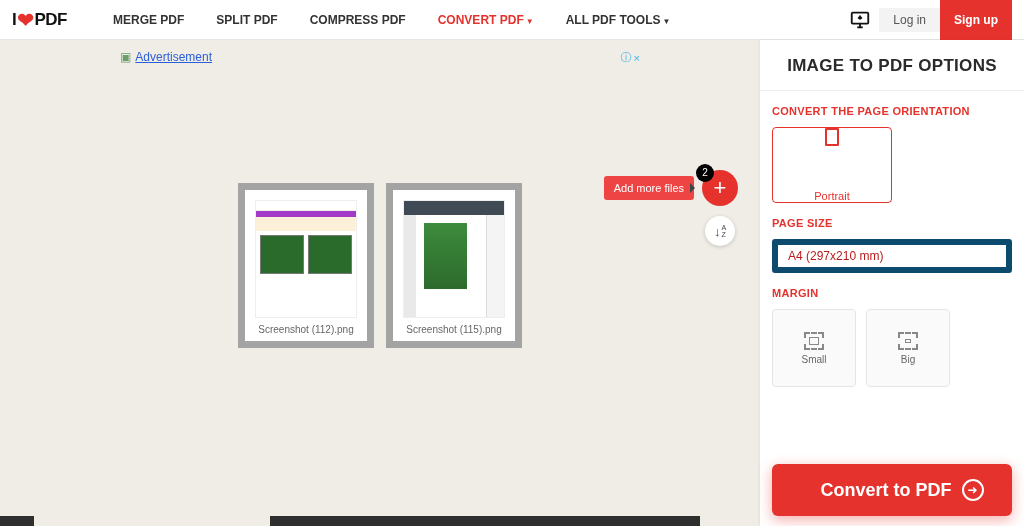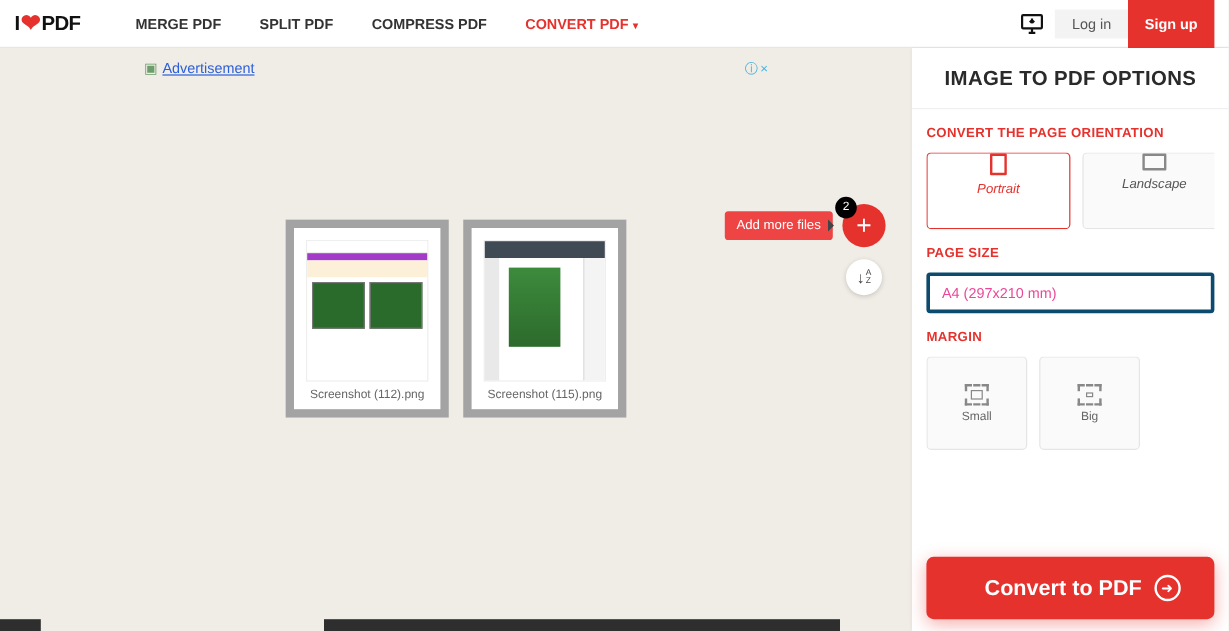--- a/index.html
+++ b/index.html
@@ -56,29 +56,29 @@
   .sort-btn .arrow { font-size:13px; margin-right:1px; }
   .sort-btn .az { font-size:7px; line-height:7px; display:flex; flex-direction:column; }
   
   
   .side { width: 264px; background: #fff; box-shadow: -1px 0 3px rgba(0,0,0,.05); display:flex; flex-direction:column; position:relative; }
   .side-title { font-size: 17px; font-weight: 600; color:#2a2a2a; text-align:center; padding: 16px 0 14px 0; letter-spacing:.3px; border-bottom:1px solid #f0f0f0; }
   .side-content { flex:1; overflow:auto; padding:0 0 10px 0; }
   .sect { padding: 14px 12px 0 12px; }
   .sect-label { font-size: 11px; color:#e5322d; font-weight:600; letter-spacing:.3px; margin-bottom:10px; }
   .orient-row { display:flex; gap:10px; overflow:hidden; }
-  .opt { flex:0 0 120px; height:64px; background:#fafafa; border:1px solid #e5e5e5; border-radius:4px; display:flex; flex-direction:column; align-items:center; justify-content:flex-start; gap:6px; cursor:pointer;font-style:italic; }
+  .opt { flex:0 0 120px; height:76px; background:#fafafa; border:1px solid #e5e5e5; border-radius:4px; display:flex; flex-direction:column; align-items:center; justify-content:space-between; gap:6px; cursor:pointer; }
   .opt.selected { border-color:#e5322d; background:#fff; }
   .opt .ico { display:flex; align-items:center; justify-content:center; color:#e5322d; }
   .opt .lab { font-size:11px; color:#555; }
   .opt.selected .lab { color:#e5322d; }
   .opt .ico-gray { color:#666; }
   .portrait-glyph { width:14px; height:18px; border:2px solid #e5322d; border-radius:1px; }
   .landscape-glyph { width:20px; height:14px; border:2px solid #888; border-radius:1px; }
-  .select { border:3px solid #0c4a6e; height:34px; width:100%; padding:0 10px; font-size:12px; color:#ec4899; display:flex; align-items:center; border-radius:3px; cursor:pointer; background:#fff; }
+  .select { border:6px solid #0c4a6e; height:34px; width:100%; padding:0 10px; font-size:12px; color:#b91c1c; display:flex; align-items:center; border-radius:3px; cursor:pointer; background:#fff; }
   .margin-row { display:flex; gap:10px; overflow:hidden; }
   .mopt { flex:0 0 84px; height:78px; background:#fafafa; border:1px solid #e5e5e5; border-radius:4px; display:flex; flex-direction:column; align-items:center; justify-content:center; gap:4px; cursor:pointer; }
   .mopt.selected { border-color:#e5322d; background:#fff; }
   .mopt .lab { font-size:10px; color:#666; text-align:center; }
   .mopt.selected .lab { color:#e5322d; }
   .mglyph { width:20px; height:18px; border:2px solid #e5322d; position:relative; }
   .mglyph .inner { position:absolute; inset:2px; background: repeating-linear-gradient(45deg,#e5322d,#e5322d 1px,transparent 1px,transparent 3px); opacity:.5; }
   .mglyph-s { width:20px; height:18px; border:2px dashed #888; position:relative; }
   .mglyph-s .inner { position:absolute; inset:3px; border:1px solid #888; }
   .mglyph-b { width:20px; height:18px; border:2px dashed #888; position:relative; }
@@ -98,20 +98,21 @@
   <div class="logo">
     <span class="i">I</span>
     <span class="heart">❤</span>
     <span>PDF</span>
   </div>
   <div class="nav">
     <div class="nav-item">MERGE PDF</div>
     <div class="nav-item">SPLIT PDF</div>
     <div class="nav-item">COMPRESS PDF</div>
     <div class="nav-item active"><span>CONVERT PDF</span><span class="caret">▼</span></div>
+    <div class="nav-item"><span>ALL PDF TOOLS</span><span class="caret">▼</span></div>
   </div>
   <div class="header-right">
     <div class="dl-icon">
       <svg viewBox="0 0 24 24" fill="none" stroke="#111" stroke-width="2">
           <rect x="3" y="4" width="18" height="12" rx="1"></rect>
           <path d="M9 20h6"></path>
           <path d="M12 16v4"></path>
           <path d="M12 7v4m0 0l-2-2m2 2l2-2"></path>
         </svg>
     </div>
@@ -188,26 +189,20 @@
     <div class="side-content">
       <div class="sect">
         <div class="sect-label">CONVERT THE PAGE ORIENTATION</div>
         <div class="orient-row">
           <div class="opt selected">
             <div class="ico">
                 <div class="portrait-glyph"></div>
               </div>
             <div class="lab">Portrait</div>
           </div>
-          <div class="opt">
-            <div class="ico ico-gray">
-                <div class="landscape-glyph"></div>
-              </div>
-            <div class="lab">Landscape</div>
-          </div>
         </div>
       </div>
 
       <div class="sect">
         <div class="sect-label">PAGE SIZE</div>
         <div class="select">
           <span>A4 (297x210 mm)</span>
         </div>
       </div>
 

